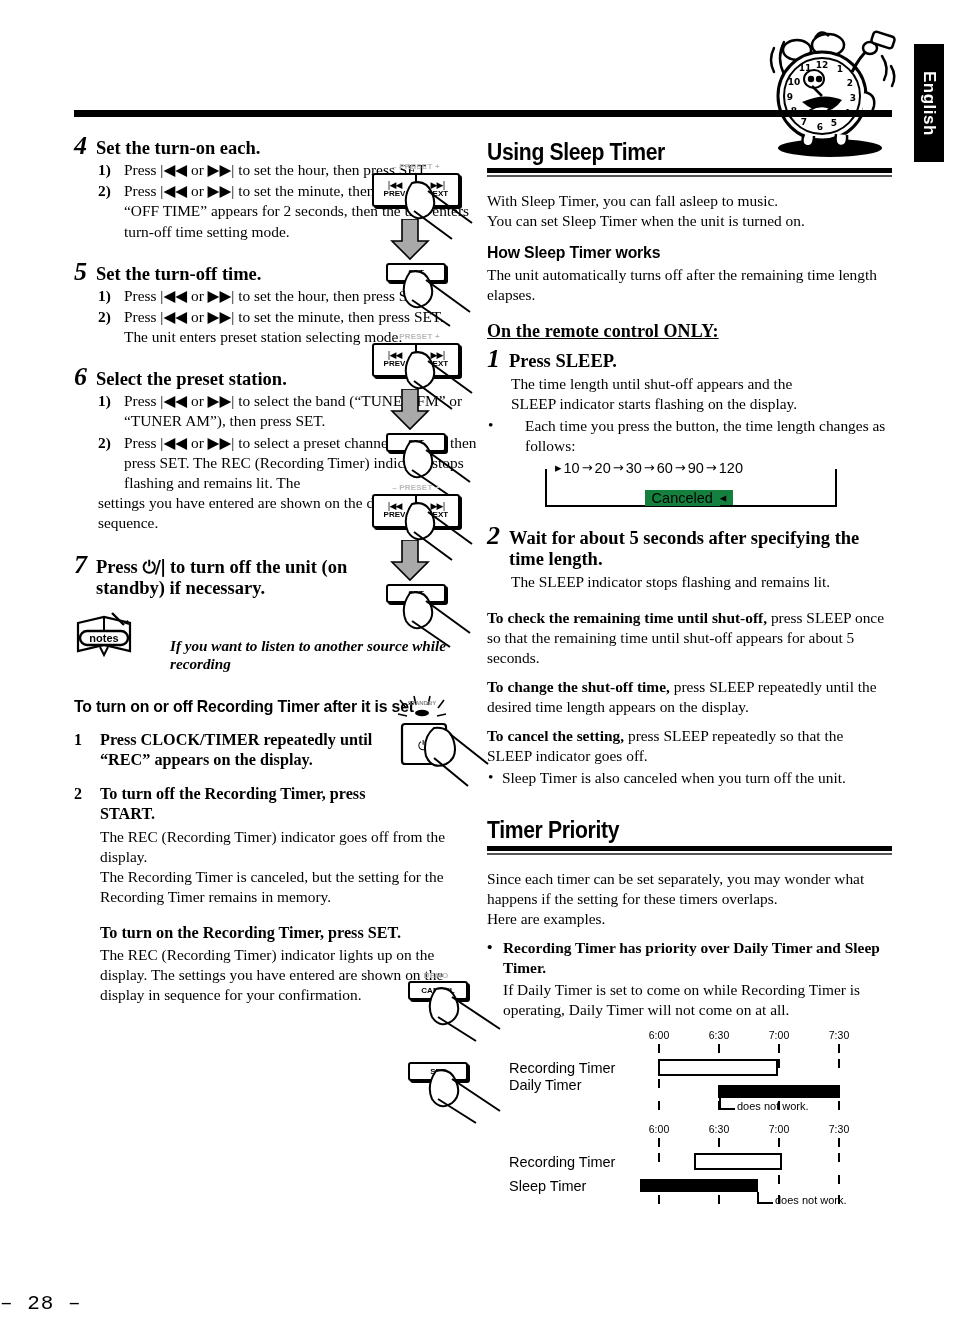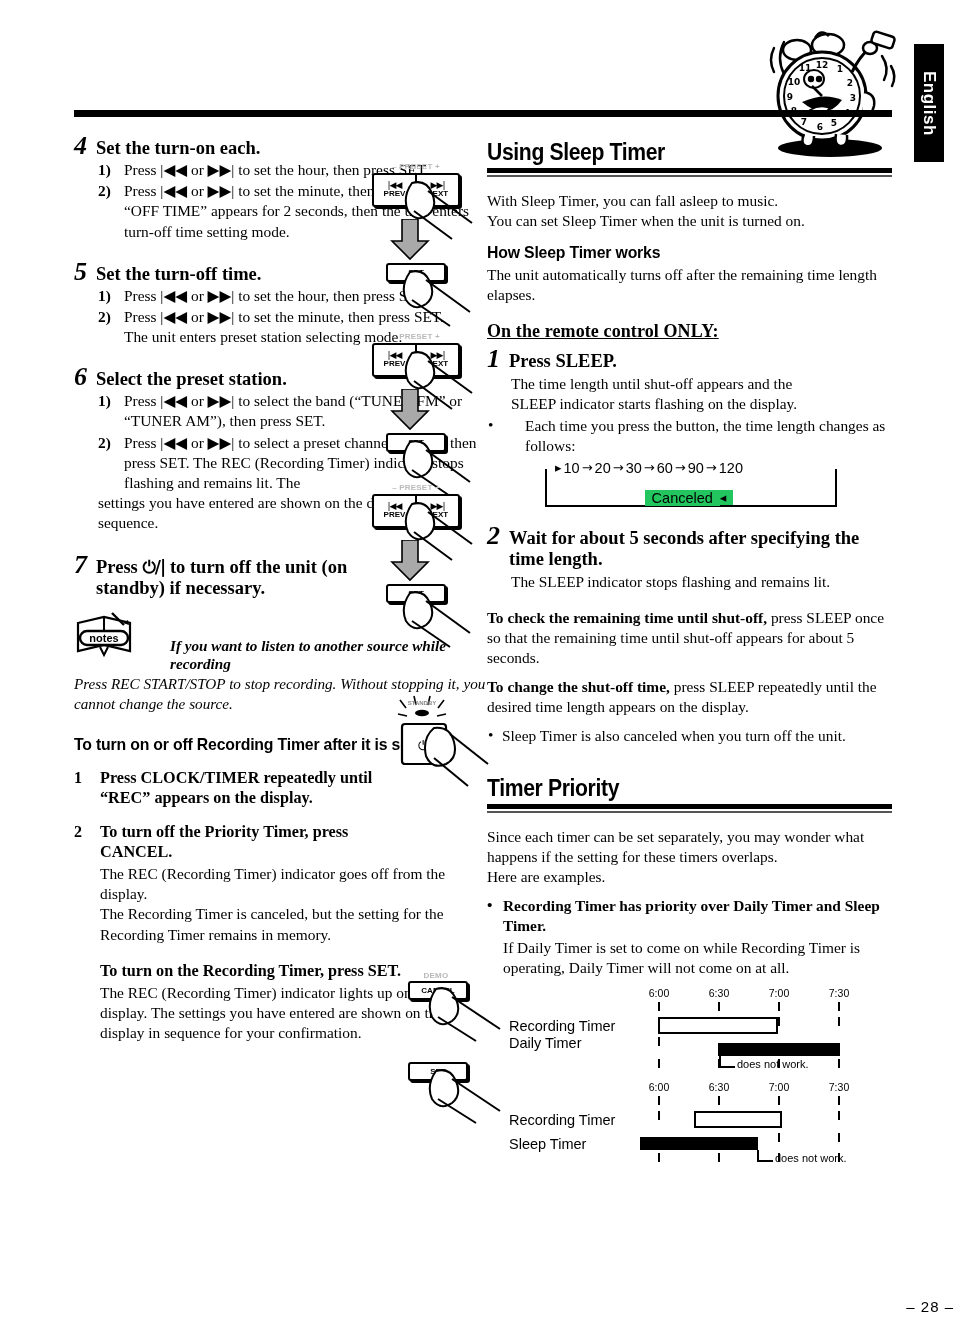--- a/index.html
+++ b/index.html
@@ -162,21 +162,21 @@
   .cycle .arrow { font-family: "DejaVu Sans", sans-serif; font-size: 13px; }
   .cycle .row2 {
     position: absolute; left: 0; top: 30px; width: 300px;
     display: flex; align-items: center; justify-content: center;
   }
   .cycle .box {
     position: absolute; left: 6px; top: 9px;
     width: 288px; height: 36px;
     border: 2px solid #000; border-top: none;
   }
-  .cycle .lbl { position: relative; background: #22c55e; padding: 0 7px; z-index: 2; }
+  .cycle .lbl { position: relative; background: #15803d; padding: 0 7px; z-index: 2; }
 
   
   .chart {
     position: relative;
     font-family: "Liberation Sans", sans-serif;
     height: 92px;
     margin: 6px 0 4px 0;
   }
   .chart .rowlabel {
     position: absolute; font-size: 14.5px; white-space: nowrap;
@@ -212,23 +212,23 @@
     writing-mode: vertical-rl; text-orientation: mixed;
     letter-spacing: 0.5px;
   }
 
   
   .clock-art { position: absolute; left: 752px; top: 26px; width: 156px; height: 136px; }
 
   
   .page-num {
     position: absolute; left: 0; right: 0; bottom: 24px;
-    text-align: right;
-    font-family: Liberation Sans, sans-serif;
-    font-size: 15px; letter-spacing: 1px;
+    text-align: left;
+    font-family: Liberation Mono, monospace;
+    font-size: 21px; letter-spacing: 1px;
   }
 </style>
 </head>
 <body>
 
 <div class="page">
 
   <div class="clock-art">
     <svg viewBox="0 0 156 136" width="156" height="136">
       <ellipse cx="78" cy="122" rx="52" ry="9" fill="#000"></ellipse>
@@ -359,34 +359,33 @@
           <path d="M4 12 L30 6 L56 12 L56 40 L30 34 L4 40 Z" fill="#fff" stroke="#000" stroke-width="2.2"></path>
           <line x1="30" y1="6" x2="30" y2="34" stroke="#000" stroke-width="2"></line>
           <path d="M38 2 L50 14" stroke="#000" stroke-width="2.4"></path>
           <path d="M49 12 l5 -3 l1 5 z" fill="#000"></path>
           <rect x="6" y="20" width="48" height="14" rx="7" fill="#fff" stroke="#000" stroke-width="2.4"></rect>
           <text x="30" y="31" font-family="Liberation Sans, sans-serif" font-size="11" font-weight="bold" text-anchor="middle" fill="#000">notes</text>
           <path d="M26 36 l4 8 l4 -8" fill="#fff" stroke="#000" stroke-width="2"></path>
         </svg>
       </div>
       <div class="notes-lead">If you want to listen to another source while recording</div>
-      <div class="notes-text">Press REC START/STOP to stop recording. Without stopping it, you cannot change the source.</div>
     </div>
 
     <div style="margin-top:22px;">
       <div class="sub-head">To turn on or off Recording Timer after it is set</div>
 
       <div class="nstep" style="margin-top:14px;">
         <span class="n">1</span>
         <div class="t" style="padding-right:80px;">Press CLOCK/TIMER repeatedly until “REC” appears on the display.</div>
       </div>
 
       <div class="nstep" style="margin-top:14px;">
         <span class="n">2</span>
-        <div class="t" style="padding-right:90px;">To turn off the Priority Timer, press CANCEL.</div>
+        <div class="t" style="padding-right:90px;">To turn off the Recording Timer, press START.</div>
         <div class="d" style="white-space:pre-line;padding-right:10px;">The REC (Recording Timer) indicator goes off from the display.
 The Recording Timer is canceled, but the setting for the Recording Timer remains in memory.</div>
       </div>
 
       <div class="nstep" style="margin-top:17px;padding-left:26px;">
         <div class="t" style="padding-right:60px;">To turn on the Recording Timer, press SET.</div>
         <div class="d" style="padding-right:30px;">The REC (Recording Timer) indicator lights up on the display. The settings you have entered are shown on the display in sequence for your confirmation.</div>
       </div>
     </div>
   </div>
@@ -581,20 +580,23 @@
       <div class="step-title">Wait for about 5 seconds after specifying the time length.</div>
       <div class="step-body">The SLEEP indicator stops flashing and remains lit.</div>
     </div>
 
     <p style="margin-top:16px;">
       <b>To check the remaining time until shut-off,</b><span> press SLEEP once so that the remaining time until shut-off appears for about 5 seconds.</span>
     </p>
     <p>
       <b>To change the shut-off time,</b><span> press SLEEP repeatedly until the desired time length appears on the display.</span>
     </p>
+    <p class="tight">
+      <b>To cancel the setting,</b><span> press SLEEP repeatedly so that the SLEEP indicator goes off.</span>
+    </p>
     <div class="bullet" style="margin-top:2px;">Sleep Timer is also canceled when you turn off the unit.</div>
 
     <div style="margin-top:30px;">
       <div class="sec-head">Timer Priority</div>
       <div class="sec-rule-thick"></div>
       <div class="sec-rule-thin"></div>
 
       <p style="margin-top:14px;white-space:pre-line;">Since each timer can be set separately, you may wonder what happens if the setting for these timers overlaps.
 Here are examples.</p>
 

